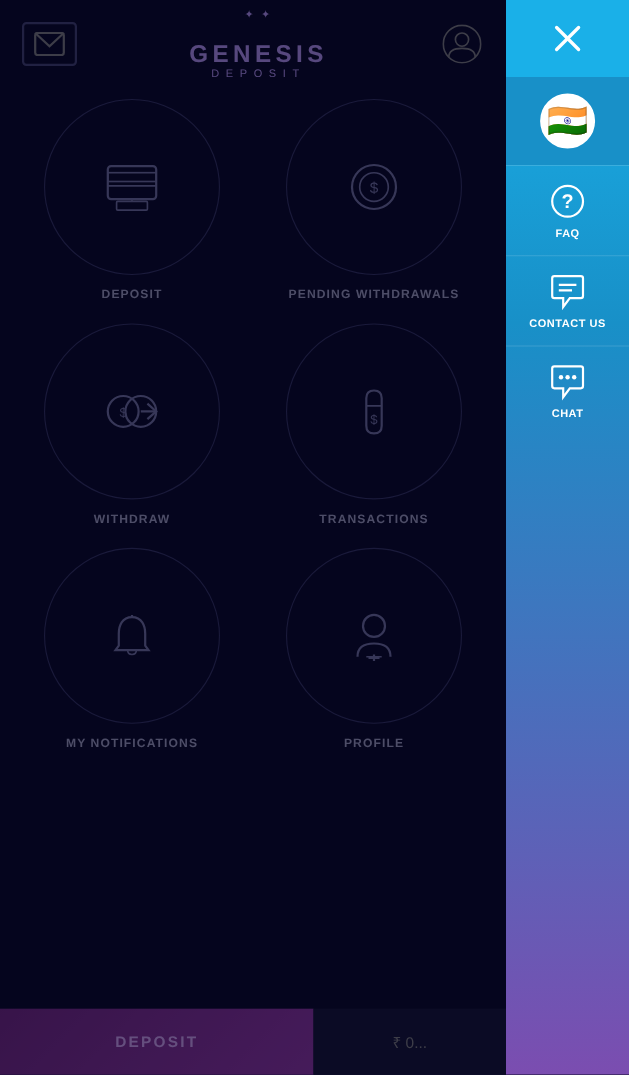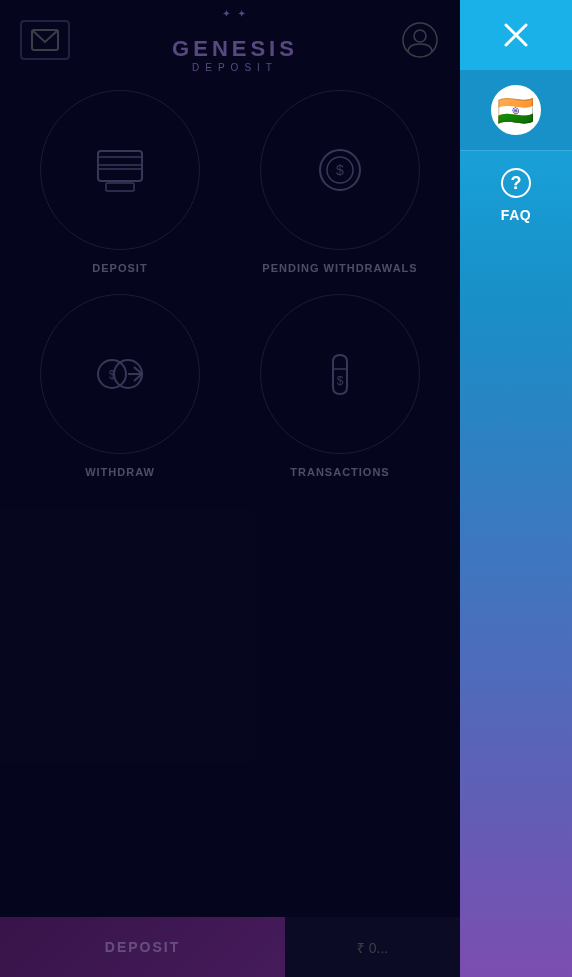--- a/index.html
+++ b/index.html
@@ -215,21 +215,21 @@
       color: white;
       width: 36px;
       height: 36px;
       display: flex;
       align-items: center;
       justify-content: center;
     }
 
     .sidebar-item-label {
       color: white;
-      font-size: 14px;
+      font-size: 10px;
       font-weight: bold;
       letter-spacing: 0.5px;
       text-align: right;
       text-transform: uppercase;
     }
 
     
     .overlay {
       position: absolute;
       left: 0;
@@ -313,21 +313,44 @@
       <div class="circle-btn">
         <svg width="55" height="55" viewBox="0 0 55 55" fill="none">
           <path d="M27 8 Q20 8 20 15 L20 40 Q20 47 27 47 Q34 47 34 40 L34 15 Q34 8 27 8Z" stroke="#7a7aaa" stroke-width="2" fill="none"></path>
           <line x1="20" y1="22" x2="34" y2="22" stroke="#7a7aaa" stroke-width="1.5"></line>
           <text x="27" y="38" text-anchor="middle" fill="#7a7aaa" font-size="12" font-family="Arial">$</text>
         </svg>
       </div>
       <span class="item-label">TRANSACTIONS</span>
     </div>
 
-
+    <div class="grid-item">
+      <div class="circle-btn">
+        <svg width="55" height="55" viewBox="0 0 55 55" fill="none">
+          <path d="M27 10 C18 10 15 18 15 25 L15 36 L12 40 L42 40 L39 36 L39 25 C39 18 36 10 27 10Z" stroke="#7a7aaa" stroke-width="2" fill="none"></path>
+          <arc></arc>
+          <path d="M23 40 Q23 44 27 44 Q31 44 31 40" stroke="#7a7aaa" stroke-width="1.5" fill="none"></path>
+          <line x1="27" y1="8" x2="27" y2="10" stroke="#7a7aaa" stroke-width="2"></line>
+        </svg>
+      </div>
+      <span class="item-label">MY NOTIFICATIONS</span>
+    </div>
+
+    <div class="grid-item">
+      <div class="circle-btn">
+        <svg width="55" height="55" viewBox="0 0 55 55" fill="none">
+          <circle cx="27" cy="18" r="10" stroke="#7a7aaa" stroke-width="2"></circle>
+          <path d="M12 46 Q12 34 27 34 Q42 34 42 46" stroke="#7a7aaa" stroke-width="2" fill="none"></path>
+          <line x1="20" y1="46" x2="34" y2="46" stroke="#7a7aaa" stroke-width="1.5"></line>
+          <line x1="27" y1="44" x2="27" y2="50" stroke="#7a7aaa" stroke-width="2"></line>
+          <line x1="22" y1="47" x2="32" y2="47" stroke="#7a7aaa" stroke-width="2"></line>
+        </svg>
+      </div>
+      <span class="item-label">PROFILE</span>
+    </div>
 
 
   </div>
 
   <div class="bottom-bar">
     <div class="bottom-deposit">
       <span>DEPOSIT</span>
     </div>
     <div class="bottom-balance">
       <span>₹ 0...</span>
@@ -353,16 +376,37 @@
   <div class="sidebar-item">
     <div class="sidebar-item-icon">
       <svg width="36" height="36" viewBox="0 0 36 36" fill="none">
         <circle cx="18" cy="18" r="14" stroke="white" stroke-width="2"></circle>
         <text x="18" y="24" text-anchor="middle" fill="white" font-size="18" font-family="Arial" font-weight="bold">?</text>
       </svg>
     </div>
     <span class="sidebar-item-label">FAQ</span>
   </div>
 
-
-
+  <div class="sidebar-item">
+    <div class="sidebar-item-icon">
+      <svg width="36" height="36" viewBox="0 0 36 36" fill="none">
+        <path d="M4 6 Q4 4 6 4 L30 4 Q32 4 32 6 L32 22 Q32 24 30 24 L20 24 L14 32 L14 24 L6 24 Q4 24 4 22 Z" stroke="white" stroke-width="2" fill="none"></path>
+        <line x1="10" y1="12" x2="26" y2="12" stroke="white" stroke-width="2"></line>
+        <line x1="10" y1="17" x2="22" y2="17" stroke="white" stroke-width="2"></line>
+      </svg>
+    </div>
+    <span class="sidebar-item-label">CONTACT US</span>
+  </div>
+
+
+  <div class="sidebar-item">
+    <div class="sidebar-item-icon">
+      <svg width="36" height="36" viewBox="0 0 36 36" fill="none">
+        <path d="M4 6 Q4 4 6 4 L30 4 Q32 4 32 6 L32 22 Q32 24 30 24 L20 24 L14 32 L14 24 L6 24 Q4 24 4 22 Z" stroke="white" stroke-width="2" fill="none"></path>
+        <circle cx="12" cy="14" r="2" fill="white"></circle>
+        <circle cx="18" cy="14" r="2" fill="white"></circle>
+        <circle cx="24" cy="14" r="2" fill="white"></circle>
+      </svg>
+    </div>
+    <span class="sidebar-item-label">CHAT</span>
+  </div>
 
 </div>
 
 </body></html>

